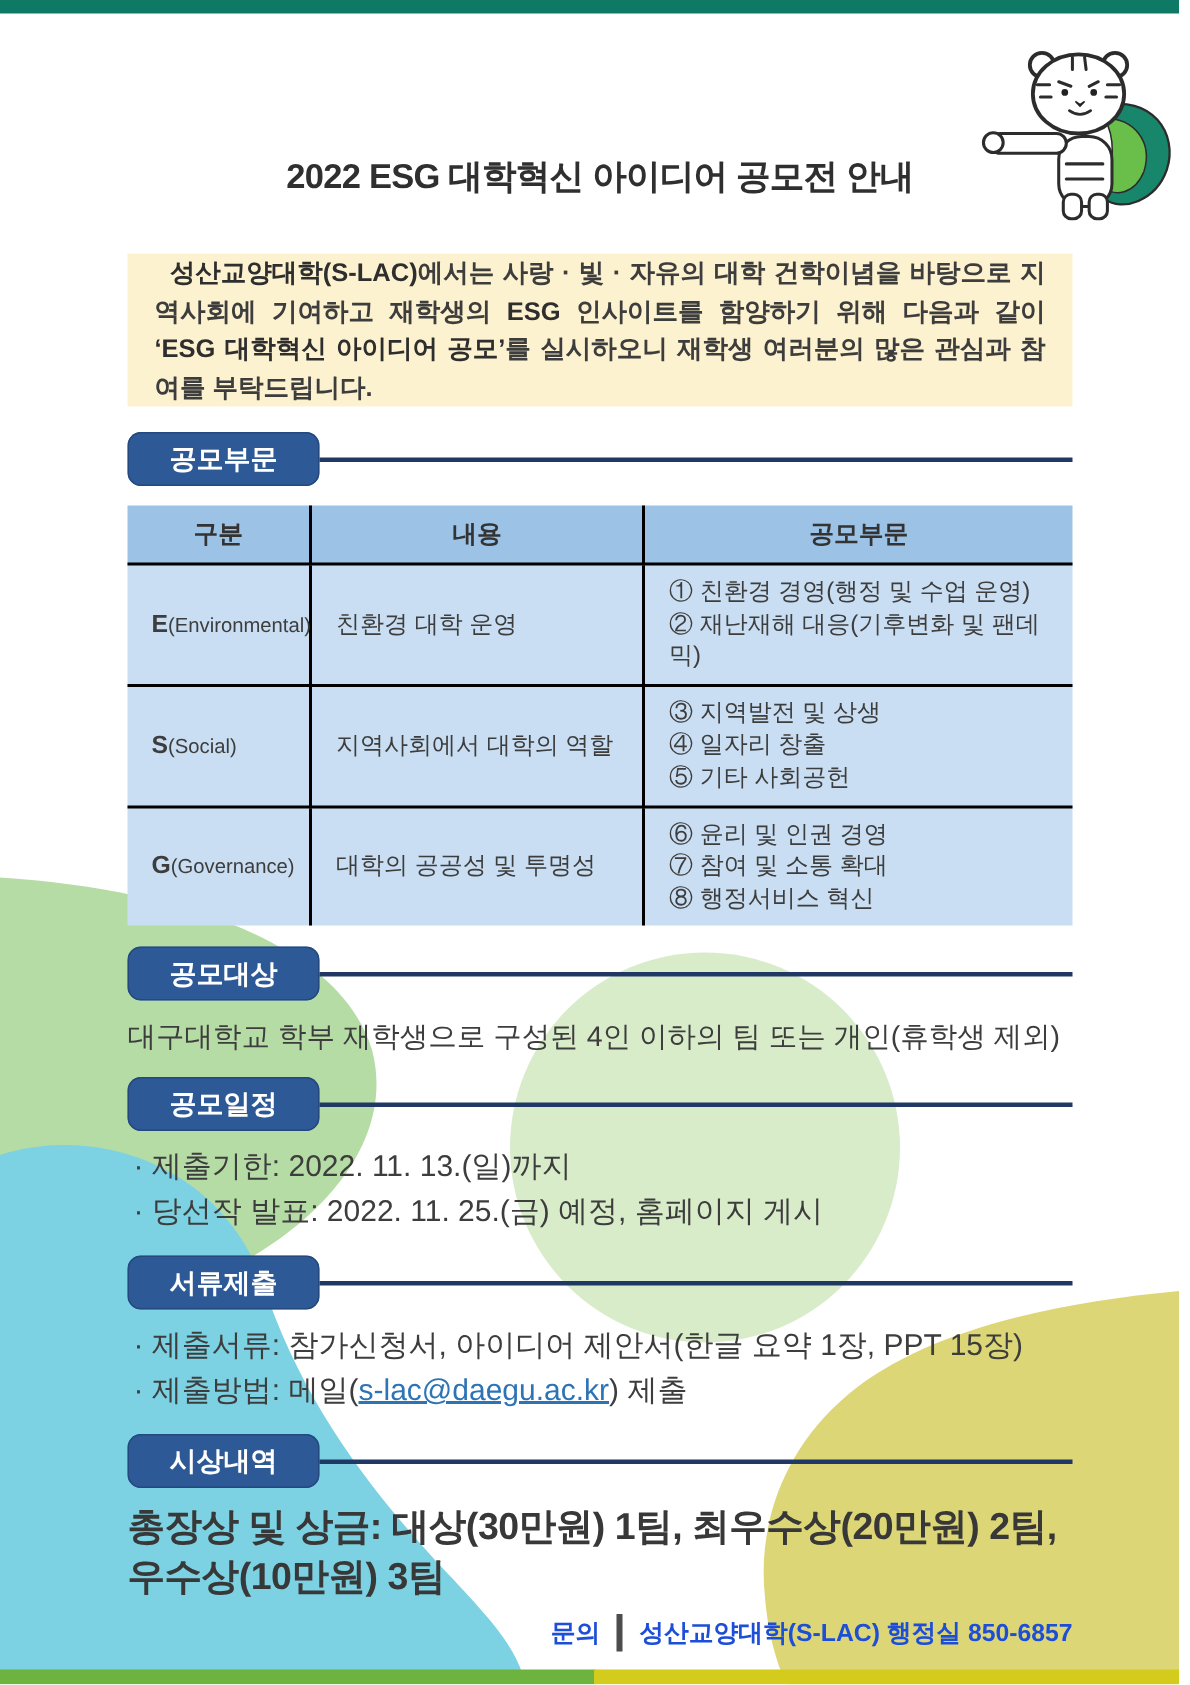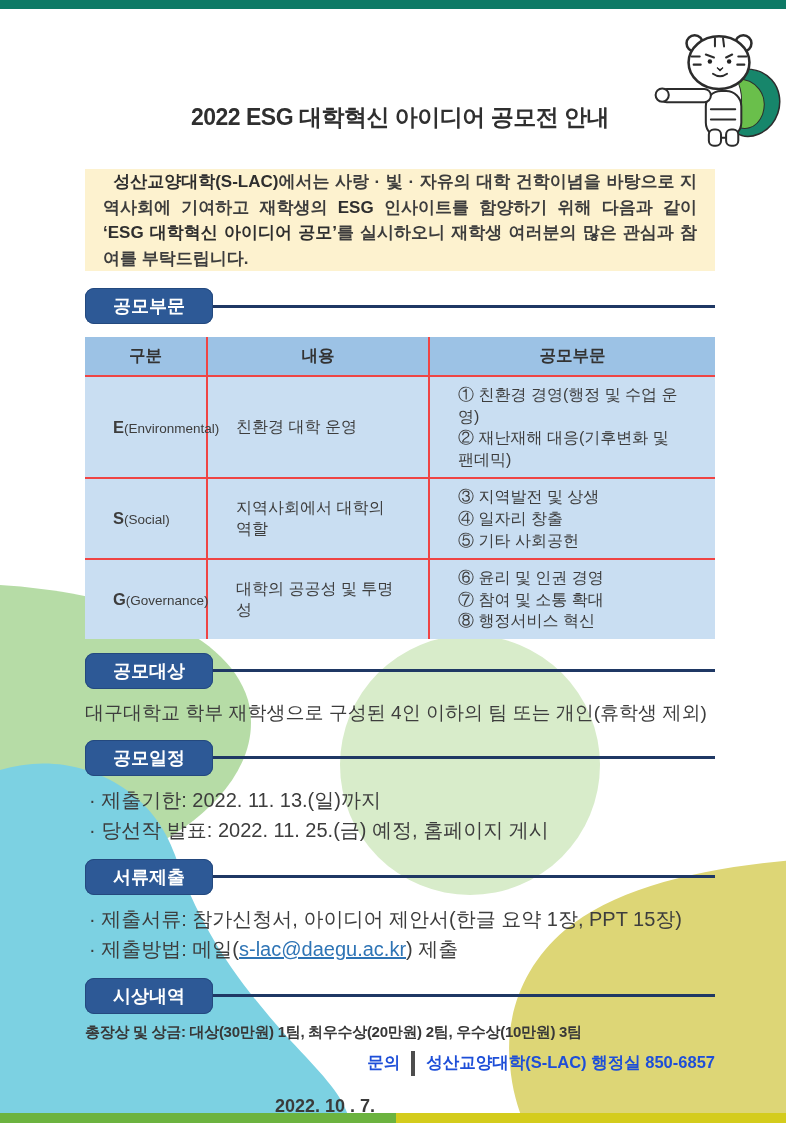--- a/index.html
+++ b/index.html
@@ -19,33 +19,33 @@
   .intro b { font-weight:800; color:#2e2e2e; }
 
   .section-head { display:flex; align-items:center; margin-top:14px; }
   .badge { background:#2d5996; color:#ffffff; font-weight:700; font-size:18px;
            width:128px; text-align:center; padding:6px 0; border-radius:9px;
            box-shadow:0 0 0 1px #24497e inset; }
   .rule { flex:1; height:3px; background:#1f3864; }
 
   table.esg { margin-top:13px; width:100%; border-collapse:collapse; font-size:16px; table-layout:fixed; }
   table.esg { border:hidden; }
-  table.esg th, table.esg td { border:2px solid #ef4444; }
+  table.esg th, table.esg td { border:2px solid #000000; }
   table.esg th { background:#9cc2e5; font-weight:700; font-size:16.5px; padding:8px 4px; color:#333; }
-  table.esg td { background:#c9def2; padding:7px 28px; vertical-align:middle; color:#3d3d3d; }
+  table.esg td { background:#c9def2; padding:7px 16px; vertical-align:middle; color:#3d3d3d; }
   .col1 { width:122px; } .col2 { width:222px; }
   .cat-key { font-weight:800; font-size:16.5px; } .cat-suffix { font-size:13.5px; }
   ul.cell-list { margin:0; padding:0; list-style:none; line-height:1.35; }
 
   .target-text { margin-top:11px; font-size:19px; font-weight:500; color:#3d3d3d; }
   ul.body-list { margin:9px 0 0 0; padding:0 0 0 4px; list-style:none; font-size:20px;
                  line-height:1.5; font-weight:500; color:#3d3d3d; }
   a.email-link { color:#2e74b5; text-decoration:underline; cursor:pointer; }
 
-  .awards-text { margin-top:9px; font-size:15px; font-weight:600; color:#383838; letter-spacing:-0.3px; }
+  .awards-text { margin-top:9px; font-size:25px; font-weight:600; color:#383838; letter-spacing:-0.3px; }
   .contact-row { display:flex; justify-content:flex-end; align-items:center; margin-top:9px;
                  font-size:16.5px; font-weight:700; color:#1d4ed8; }
   .contact-divider { width:4px; height:25px; background:#4d4d4d; margin:0 11px; }
   .contact-info b { font-weight:800; }
 
   .footer { width:480px; text-align:center; margin-top:20px; }
   .footer-date { font-size:18px; font-weight:600; color:#3a3a3a; }
   .footer-signer { font-size:23px; font-weight:400; color:#474747; letter-spacing:2px; margin-top:9px; }
 </style>
 </head>

